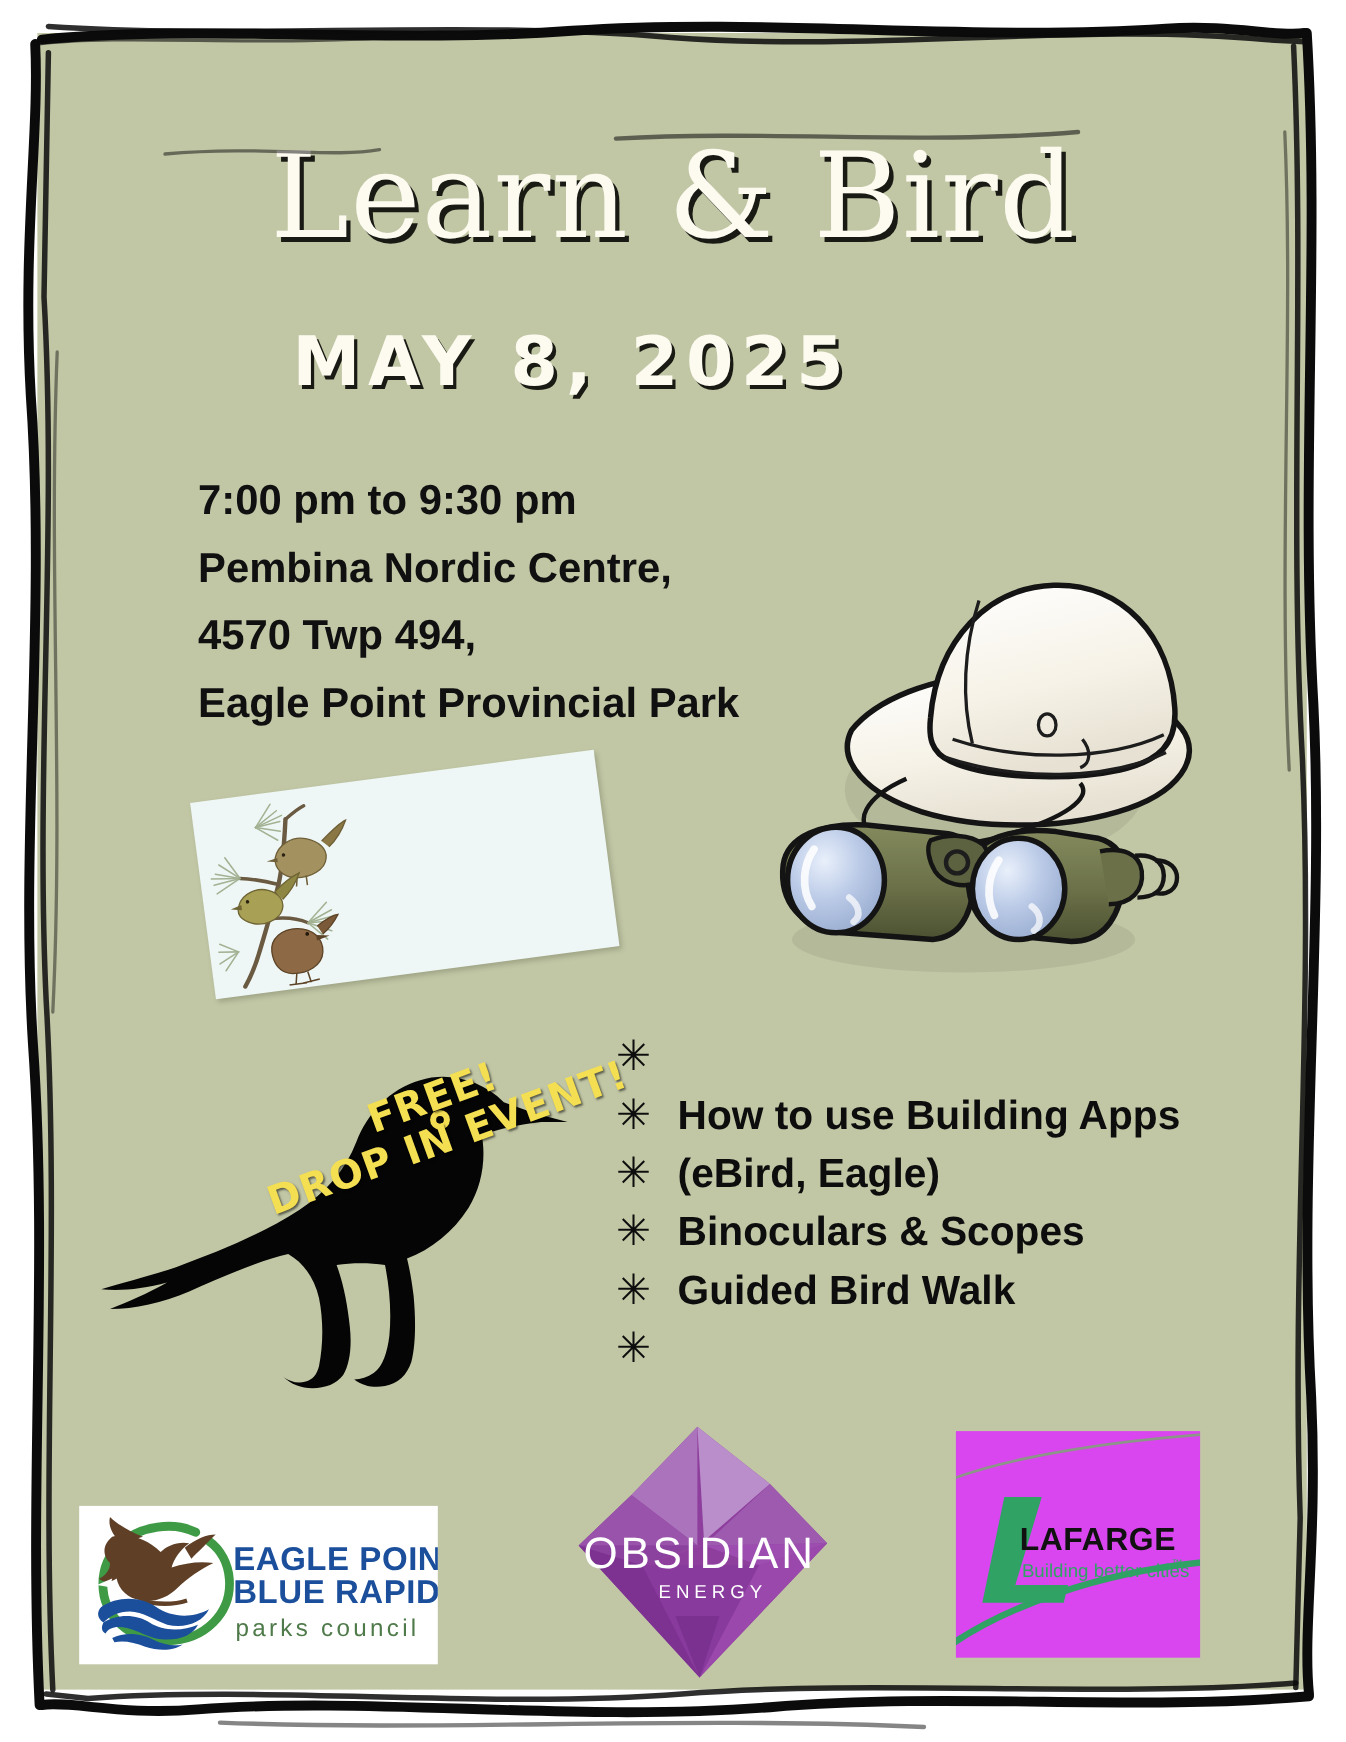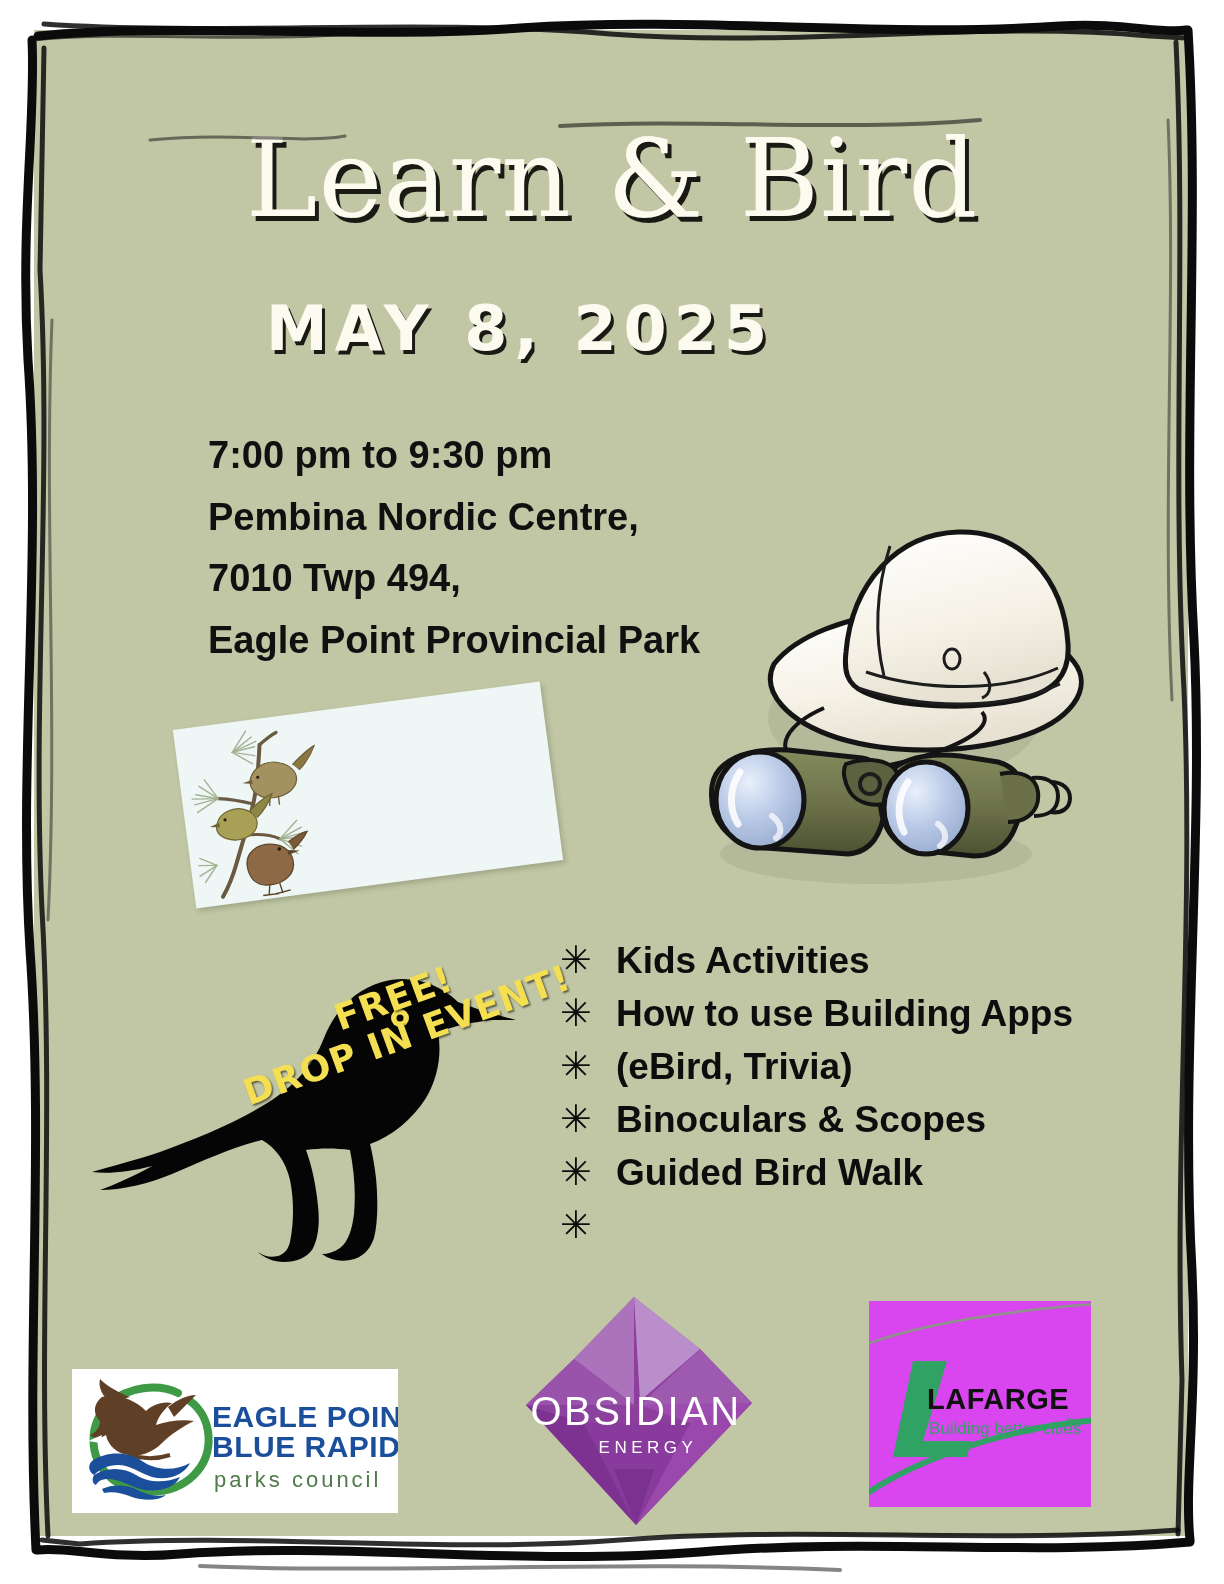--- a/index.html
+++ b/index.html
@@ -36,21 +36,21 @@
     z-index:3;white-space:nowrap;
   }
 
   
   .details{
     position:absolute;left:180px;top:425px;width:600px;
     font-family:"Liberation Sans", sans-serif;
     font-size:38px;font-weight:700;line-height:1.62;color:#101010;
     z-index:3;
   }
-  .details div{white-space:nowrap;margin-left:28px;}
+  .details div{white-space:nowrap;}
 
   
   .card-wrap{
     position:absolute;left:183px;top:705px;width:370px;height:180px;
     transform:rotate(-7.5deg);z-index:3;
   }
   .card{
     position:absolute;inset:0;background:#eef7f5;
     box-shadow:2px 3px 5px rgba(60,62,45,.25);
   }
@@ -121,21 +121,21 @@
       <path d="M200 1566 C 400 1574, 620 1560, 840 1570" stroke-width="4" opacity=".5"></path>
     </g>
   </svg>
 
   <div class="title">Learn &amp; Bird</div>
   <div class="date">MAY 8, 2025</div>
 
   <div class="details">
     <div>7:00 pm  to 9:30 pm</div>
     <div>Pembina Nordic Centre,</div>
-    <div>7010 Twp 494,</div>
+    <div>4570 Twp 494,</div>
     <div>Eagle Point Provincial Park</div>
   </div>
 
   <svg class="gear" viewBox="0 0 420 410">
     <defs>
       <linearGradient id="hatg" x1="0" y1="0" x2="0.3" y2="1">
         <stop offset="0%" stop-color="#ffffff"></stop>
         <stop offset="60%" stop-color="#f6f2e7"></stop>
         <stop offset="100%" stop-color="#e6e1d2"></stop>
       </linearGradient>
@@ -294,29 +294,28 @@
     <circle cx="314" cy="58" r="3.5" fill="#050505"></circle>
   </svg>
   <div class="freetext">
     <span class="l1">FREE!</span>
     <span class="l2">DROP IN EVENT!</span>
   </div>
 
   <div class="bullets">
     <div class="row">
       <span class="ast">✳</span>
-      <span>Kids Activities</span>
     </div>
     <div class="row">
       <span class="ast">✳</span>
       <span>How to use Building Apps</span>
     </div>
     <div class="row">
       <span class="ast">✳</span>
-      <span> (eBird, Trivia)</span>
+      <span> (eBird, Eagle)</span>
     </div>
     <div class="row">
       <span class="ast">✳</span>
       <span>Binoculars &amp; Scopes</span>
     </div>
     <div class="row">
       <span class="ast">✳</span>
       <span>Guided Bird Walk</span>
     </div>
     <div class="row">

